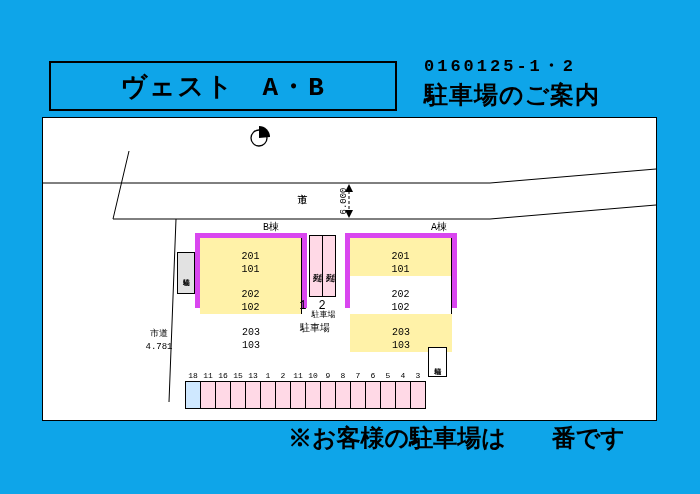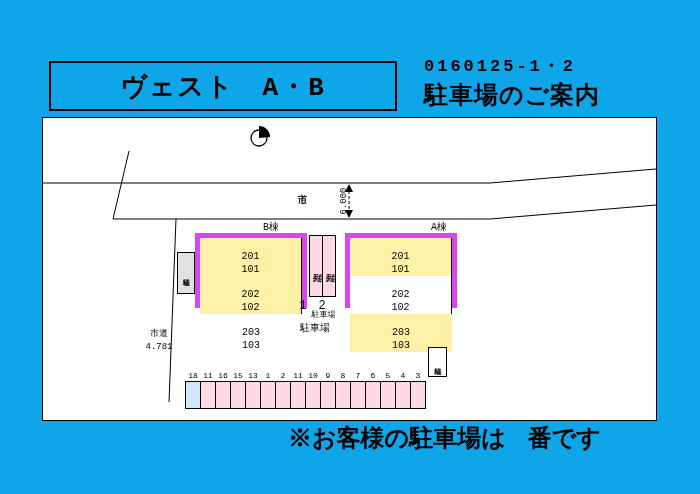--- a/index.html
+++ b/index.html
@@ -70,21 +70,21 @@
   .space-num{height:11px;text-align:center;font-size:8px;line-height:11px;}
   .space-box{height:28px;border:1px solid #000;box-sizing:border-box;}
   .bike-right{
     position:absolute;left:385px;top:229px;width:19px;height:30px;border:1px solid #000;
     background:#fff;font-size:7px;display:flex;align-items:center;justify-content:center;
     box-sizing:border-box;line-height:8px;
   }
   .left-road{position:absolute;left:98px;top:210px;width:36px;text-align:center;font-size:9px;line-height:13px;}
   
   .footer-note{
-    position:absolute;left:288px;top:422px;display:flex;gap:22px;
+    position:absolute;left:288px;top:422px;display:flex;gap:46px;
     font-size:24px;font-weight:bold;white-space:nowrap;
   }
 </style>
 </head>
 <body>
 
 <div class="page">
 
   <div class="title-box">
     <span>ヴェスト　A・B</span>

